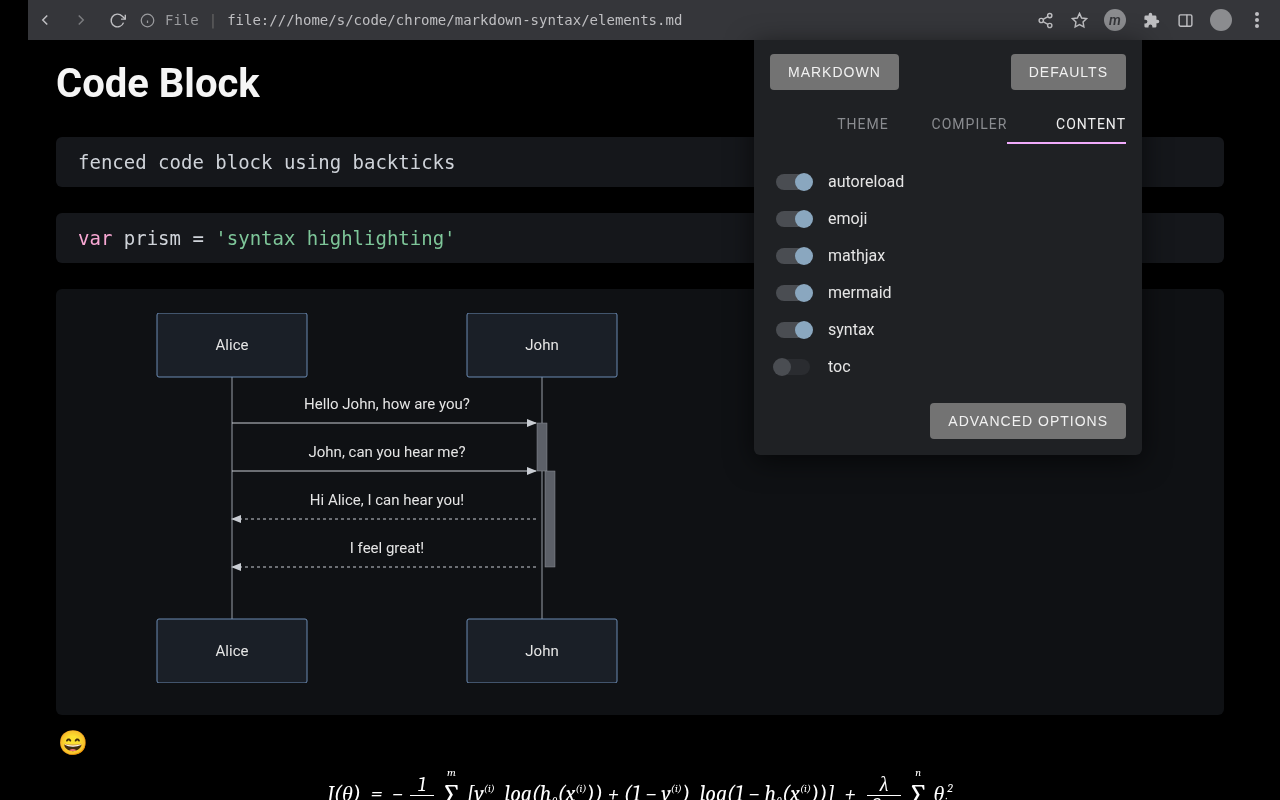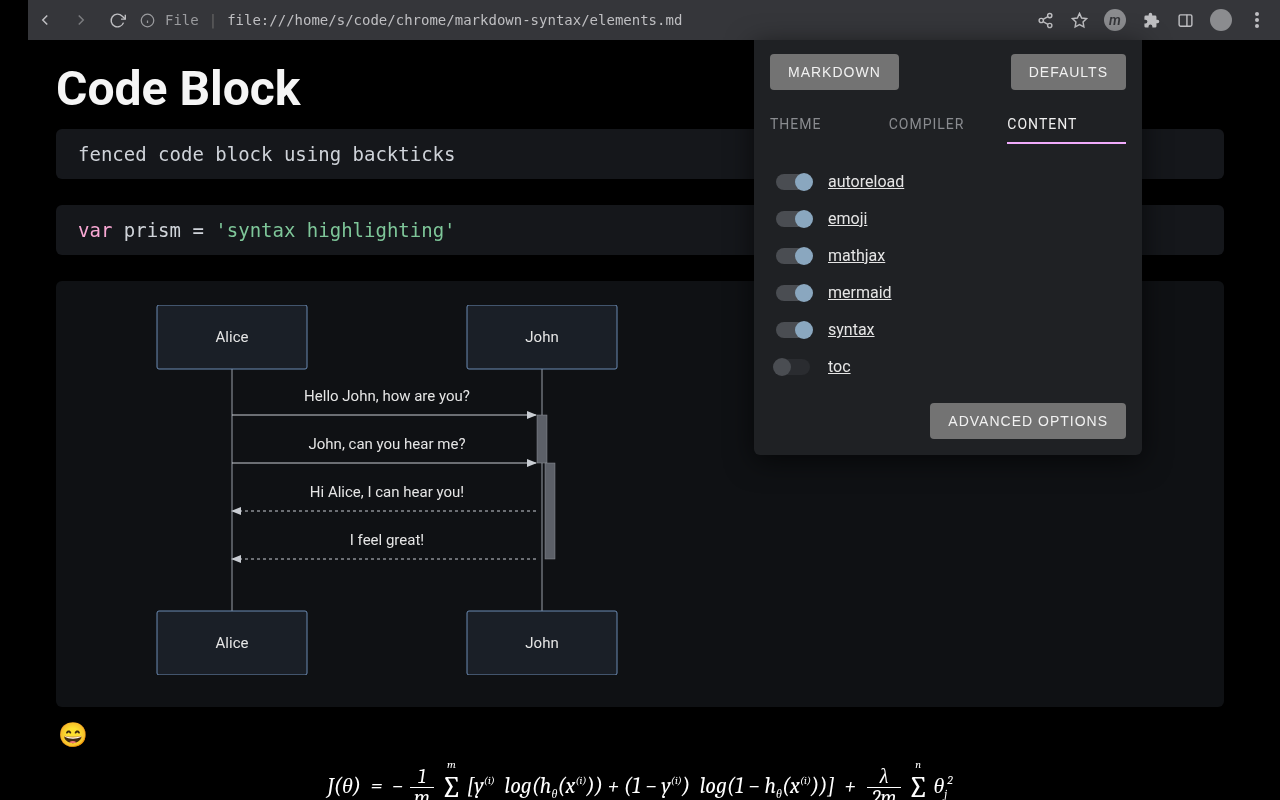--- a/index.html
+++ b/index.html
@@ -44,24 +44,24 @@
     background:#8b8c8f; color:#35363a; display:flex; align-items:center; justify-content:center;
     font-style: italic; font-weight:600; font-size:14px;
   }
   .round-ico { width:22px;height:22px;border-radius:50%;background:#8b8c8f; }
 
   
   .page {
     padding: 20px 56px;
   }
   .page h1 {
-    font-size: 48px;
+    font-size: 40px;
     font-weight: 700;
     color: #f5f5f5;
-    margin-bottom: 12px;
+    margin-bottom: 30px;
   }
   .codebox {
     background: #15171b;
     border-radius: 6px;
     padding: 14px 22px;
     font-family: ui-monospace, "SFMono-Regular", Menlo, monospace;
     font-size: 19px;
     margin-bottom: 26px;
     color: #cfd3d9;
   }
@@ -131,30 +131,30 @@
     border: none;
     border-radius: 4px;
     padding: 10px 18px;
     font-size: 14px;
     letter-spacing: 1px;
     cursor: pointer;
   }
   .tabs { display:flex; justify-content:space-around; margin-bottom: 16px; border-bottom:1px solid transparent; }
   .tab {
     flex:1;
-    text-align:left;
+    text-align:right;
     padding: 8px 0 10px;
     font-size: 14px;
     letter-spacing: 1px;
     color: #8a8c90;
     cursor:pointer;
   }
   .tab.active { color:#f0f0f0; border-bottom: 2px solid #f0abfc; }
   .toggle-list { padding: 2px 6px 18px; }
-  .toggle-item { display:flex; align-items:center; gap: 18px; padding: 9px 0; text-decoration: underline; }
+  .toggle-item { display:flex; align-items:center; gap: 18px; padding: 9px 0; }
   .toggle {
     width: 34px; height: 16px; background:#4a4d52; border-radius: 10px; position:relative;
     cursor:pointer;
   }
   .toggle .knob {
     width: 18px; height:18px; border-radius:50%; background:#8aa7bf;
     position:absolute; top:-1px; right:-3px;
     transition: all .1s;
   }
   .toggle.off { background:#2a2c30; }

